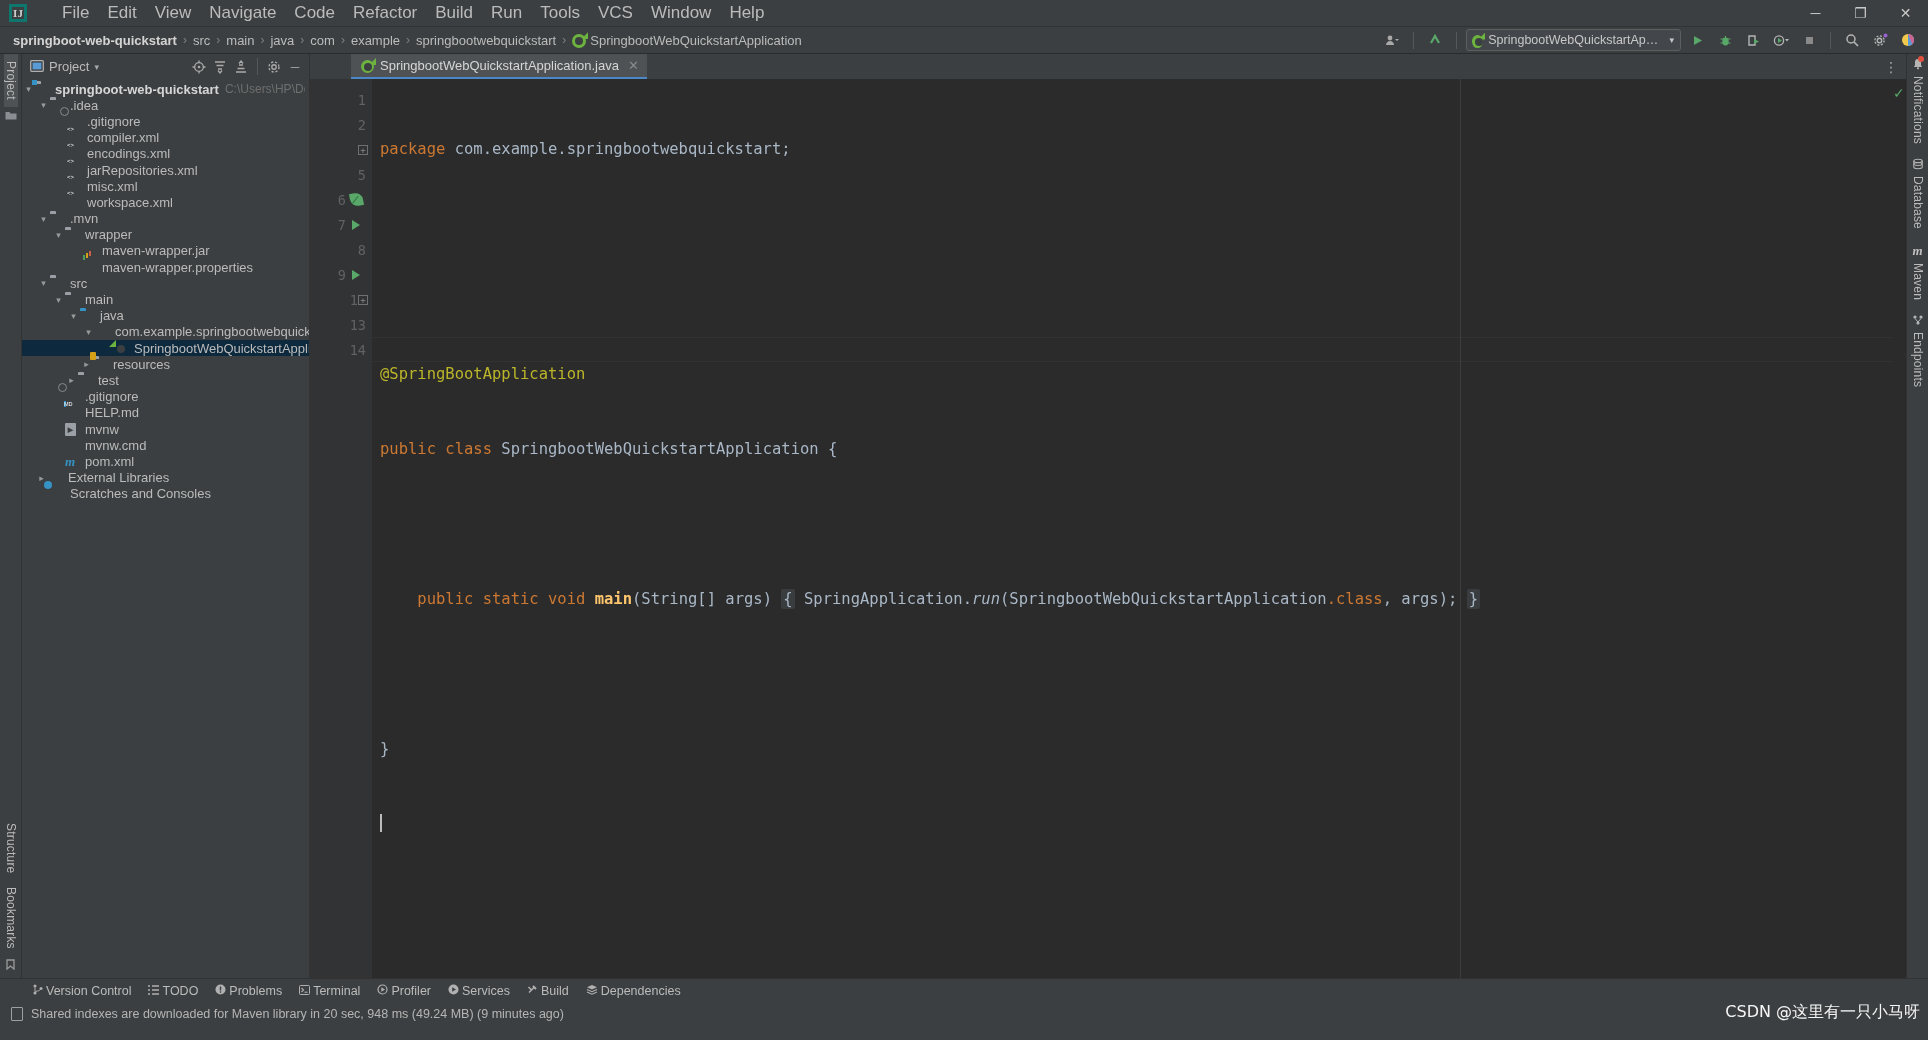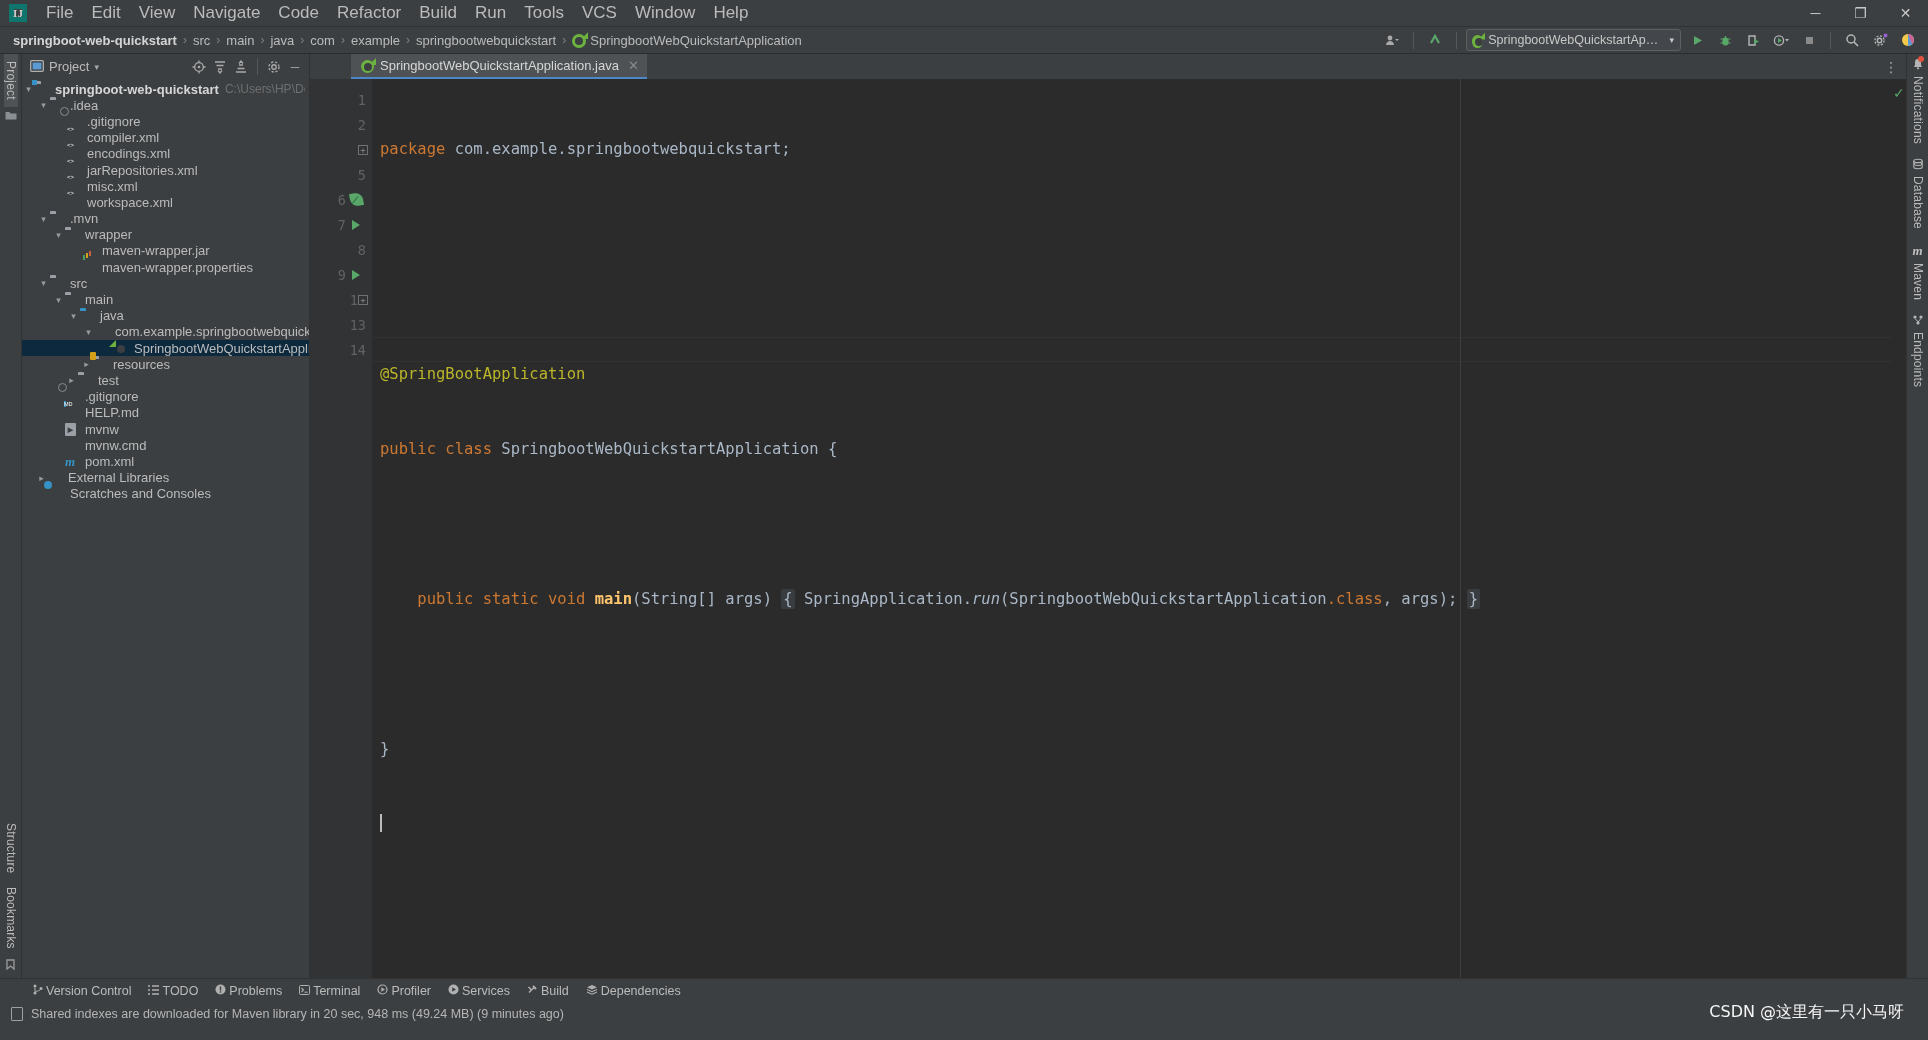--- a/index.html
+++ b/index.html
@@ -11,22 +11,22 @@
     color: #bbbbbb;
   }
   .app { width: 1928px; height: 1040px; display: flex; flex-direction: column; position: relative; }
 
   
   .menubar {
     height: 27px; background: #3c3f41; display: flex; align-items: center;
     position: relative; flex: 0 0 27px; border-bottom: 1px solid #323232;
   }
   .ij-logo {
-    width: 18px; height: 18px; margin-left: 9px; margin-right: 10px;
-    border: 5px solid #0f766e; background: #3c3f41; color: #d0d0d0;
+    width: 18px; height: 18px; margin-left: 9px; margin-right: 26px;
+    border: 3px solid #0f766e; background: #3c3f41; color: #d0d0d0;
     font-size: 11px; font-weight: bold; display: flex; align-items: center; justify-content: center;
     font-family: "Liberation Serif", serif;
   }
   .menu-item {
     font-size: 17px; color: #bbbbbb; padding: 3px 9px; cursor: default; white-space: nowrap;
   }
   .title-center {
     position: absolute; left: 0; right: 0; text-align: center;
     font-size: 13.5px; color: #a7a7a7; pointer-events: none;
   }
@@ -182,21 +182,21 @@
     border-top: 1px solid #323232; padding-left: 26px; gap: 3px;
   }
   .bb-item { display: flex; align-items: center; gap: 3px; font-size: 12.5px; color: #bbbbbb; padding: 2px 7px; border-radius: 3px; text-align: right; }
   .bb-ic { font-size: 11px; color: #b0b0b0; }
   .statusbar {
     height: 24px; background: #3c3f41; display: flex; align-items: center; flex: 0 0 24px;
     font-size: 12.5px; color: #b5b5b5; padding-left: 8px; gap: 8px; position: relative;
   }
   .sb-ic { width: 12px; height: 14px; border: 1.2px solid #a0a0a0; border-radius: 1px; margin-left: 3px;}
   .watermark {
-    position: absolute; right: 24px; bottom: 3px; font-size: 16px; color: #ffffff;
+    position: absolute; right: 8px; bottom: 3px; font-size: 16px; color: #ffffff;
     font-family: "DejaVu Sans", sans-serif; opacity: .95;
   }
   .bottomstrip { height: 14px; background: #3c3f41; flex: 0 0 14px; }
 </style>
 </head>
 <body>
 
 <div class="app">
 
   <div class="menubar">

